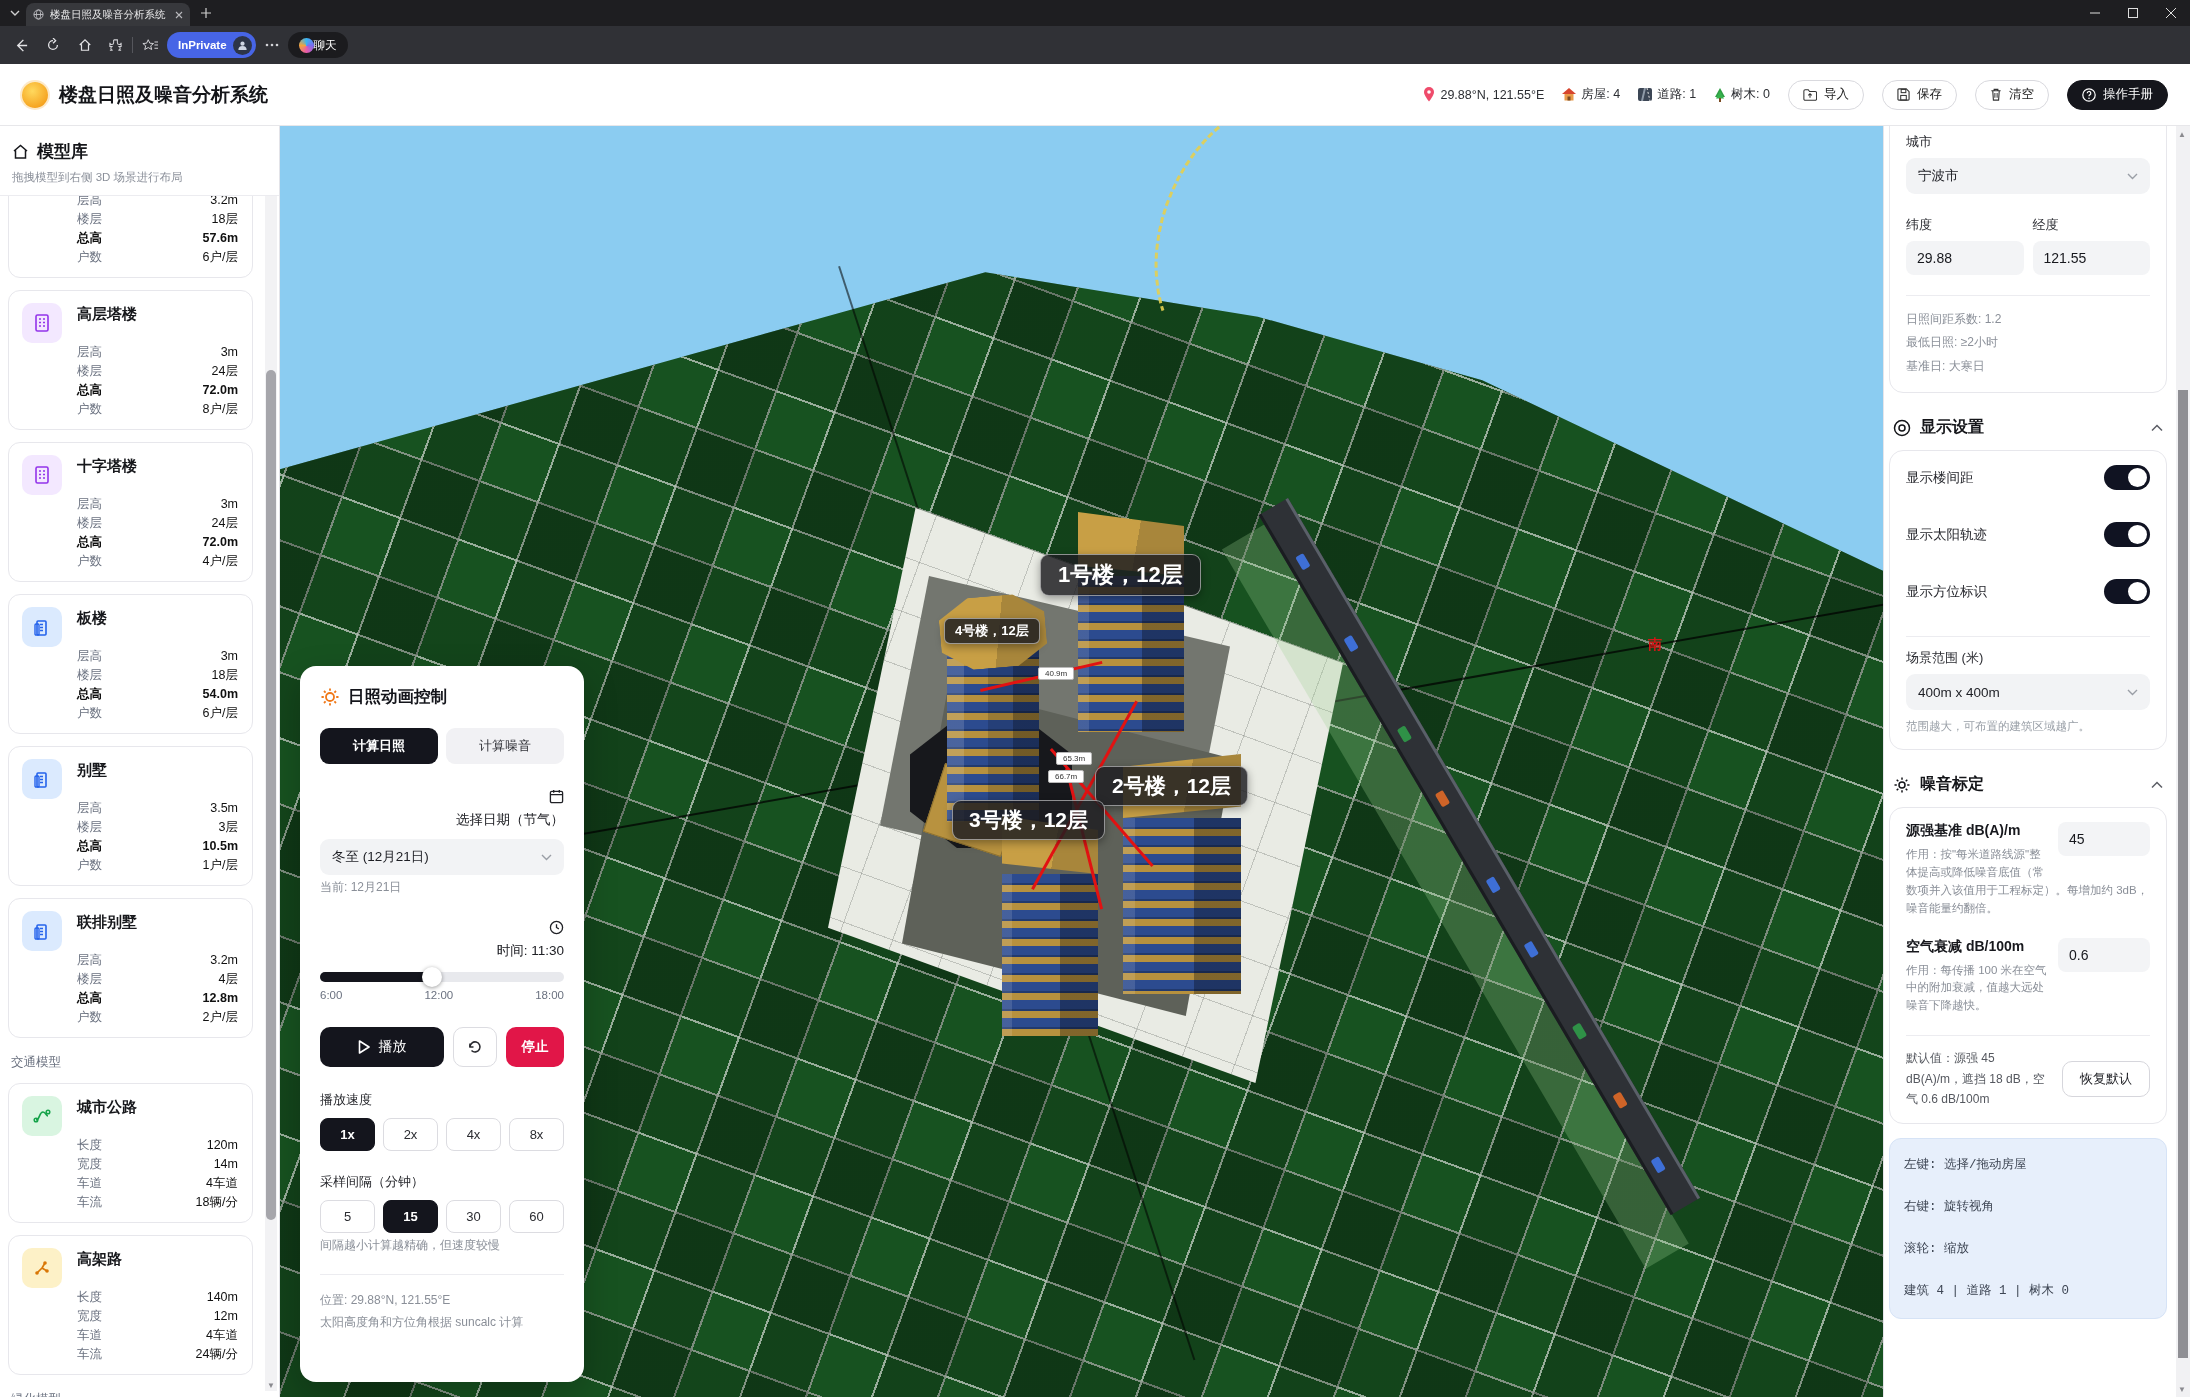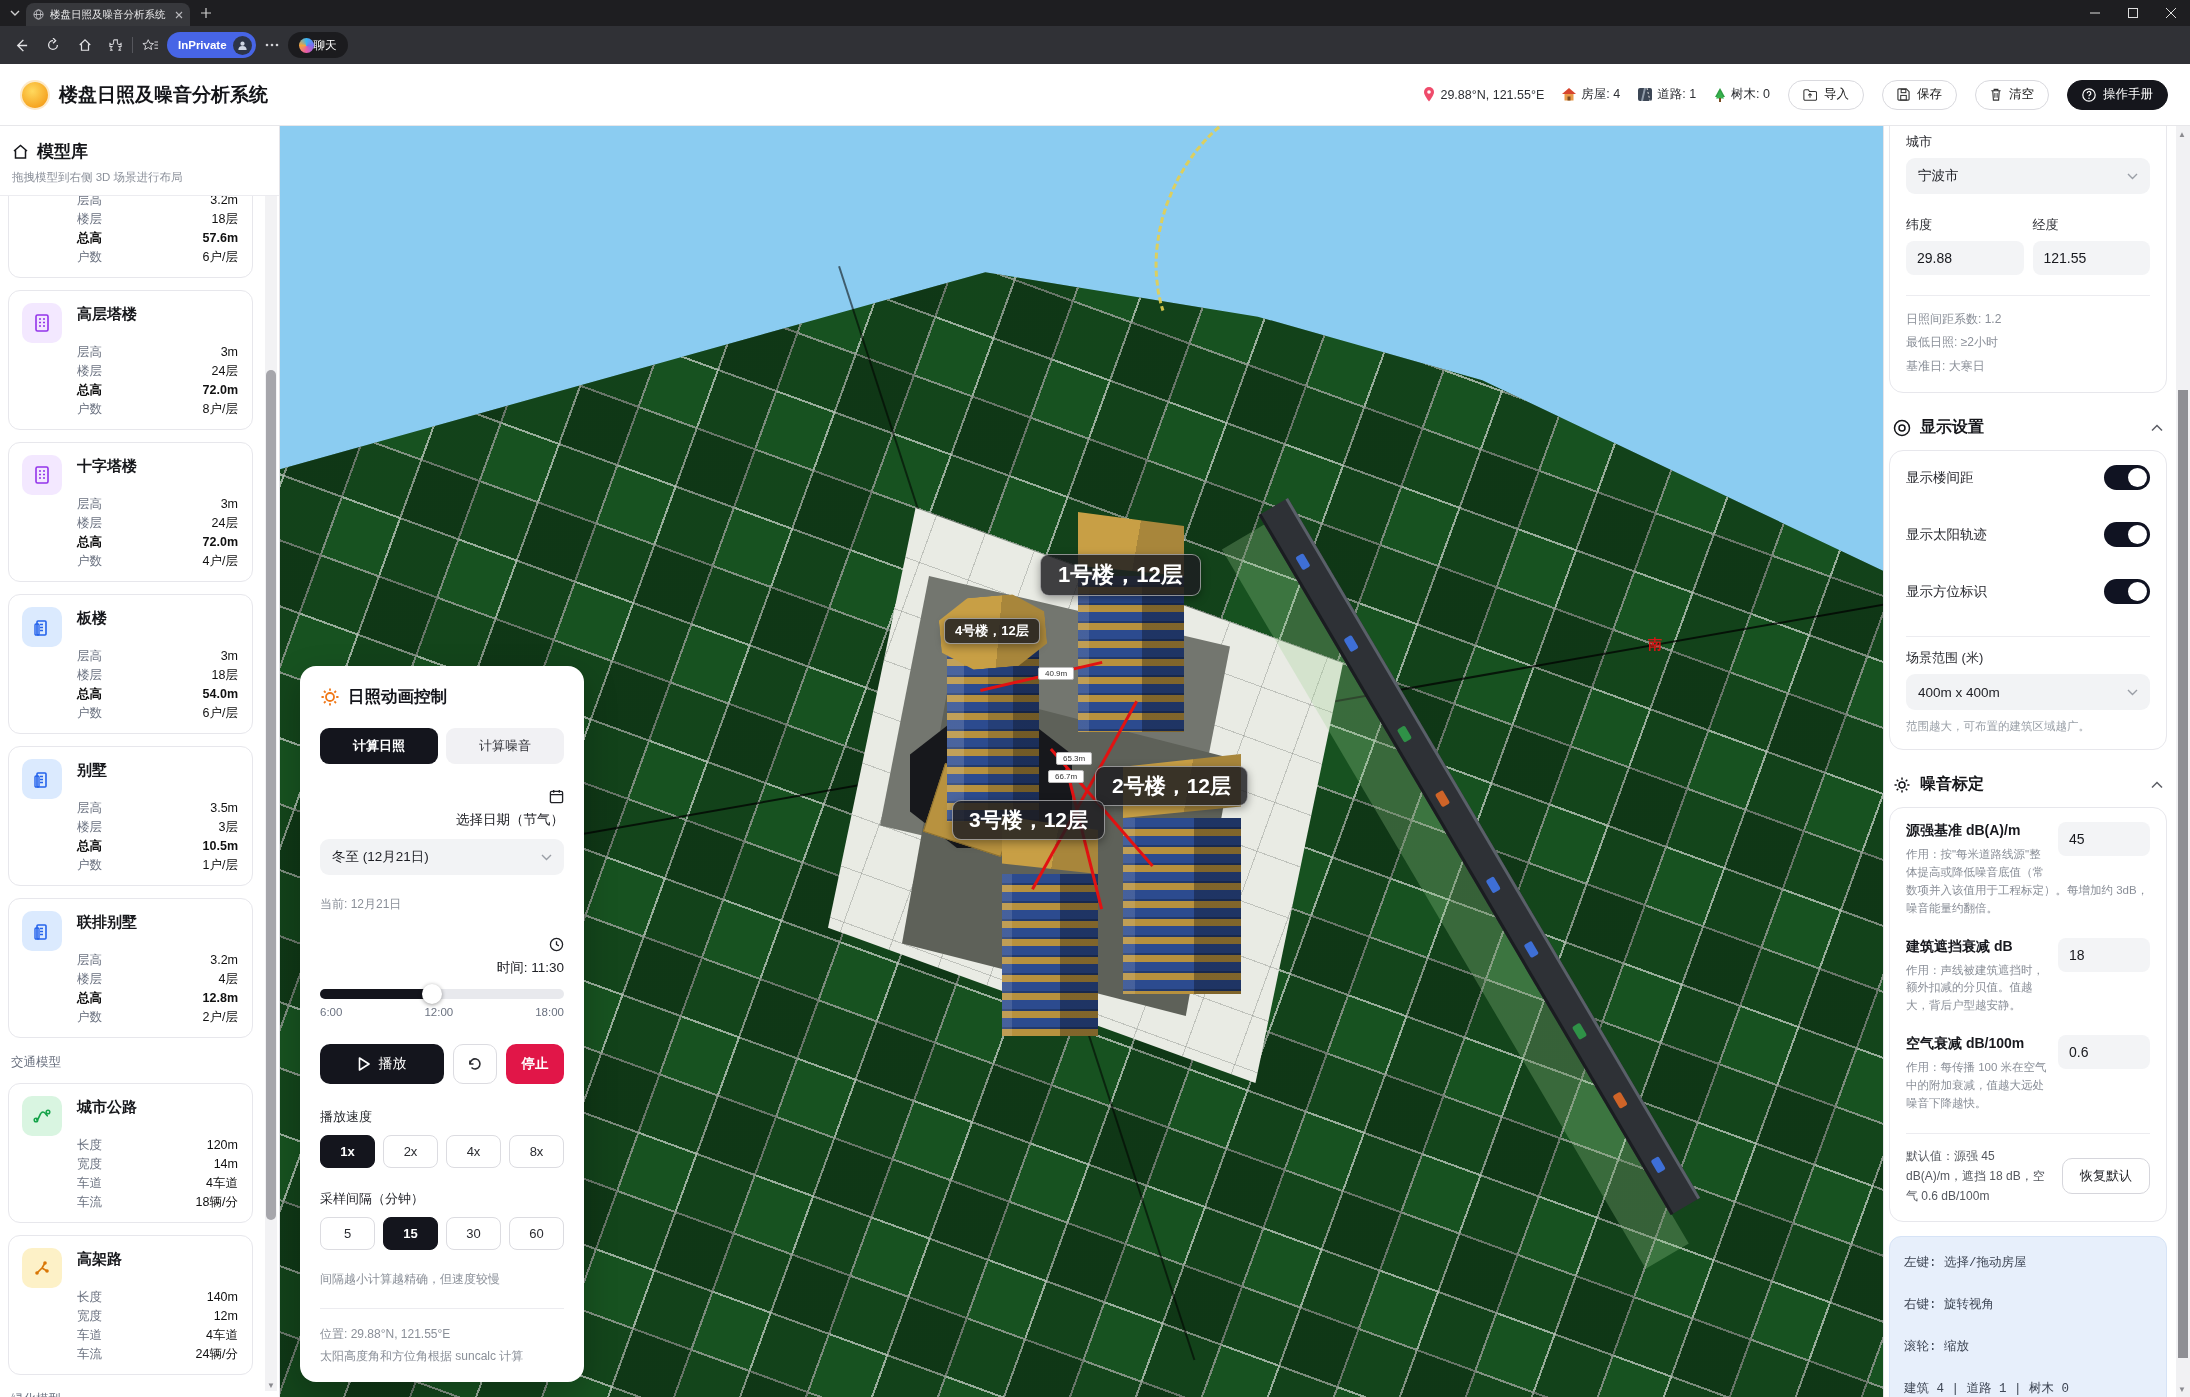--- a/index.html
+++ b/index.html
@@ -96,21 +96,21 @@
   .blabel{position:absolute;background:rgba(30,30,33,.84);border:1.5px solid rgba(255,255,255,.5);border-radius:9px;color:#fff;font-weight:bold;z-index:40;white-space:nowrap;box-shadow:0 3px 8px rgba(0,0,0,.35);}
   
   .panel{position:absolute;left:20px;top:540px;width:284px;height:716px;background:#fff;border-radius:16px;box-shadow:0 12px 34px rgba(0,0,0,.22);padding:20px;z-index:100;}
   .p-title{display:flex;align-items:center;gap:8px;font-size:16.5px;font-weight:bold;color:#14151b;}
   .p-tabs{display:flex;gap:8px;margin-top:20px;}
   .ptab{flex:1;height:36px;border-radius:9px;display:flex;align-items:center;justify-content:center;font-size:13px;background:#f1f1f4;color:#33343a;}
   .ptab.active{background:#14151d;color:#fff;font-weight:bold;}
   .p-label{display:flex;align-items:flex-end;gap:7px;font-size:13.5px;color:#202126;margin-top:25px;flex-direction:column;}
   .sel{height:36px;background:#f2f3f5;border-radius:9px;display:flex;align-items:center;padding:0 12px;font-size:13.5px;color:#1d1e24;margin-top:10px;}
   .sel .chev{margin-left:auto;color:#9a9ea6;}
-  .p-note{margin-top:21px;font-size:12px;color:#8a8f98;}
+  .p-note{margin-top:4px;font-size:12px;color:#8a8f98;}
   .slider{margin-top:12px;height:10px;border-radius:5px;background:#e8e9ed;position:relative;}
   .sl-fill{position:absolute;left:0;top:0;bottom:0;width:46%;border-radius:5px;background:#14151d;}
   .sl-thumb{position:absolute;left:calc(46% - 10px);top:-5px;width:20px;height:20px;border-radius:50%;background:#fff;box-shadow:0 1px 4px rgba(0,0,0,.4);}
   .ticks{display:flex;justify-content:space-between;margin-top:7px;font-size:11.5px;color:#6b7280;}
   .p-controls{display:flex;gap:9px;margin-top:26px;}
   .playbtn{flex:1;height:40px;background:#14151d;border-radius:10px;color:#fff;font-size:14px;display:flex;align-items:center;justify-content:center;gap:9px;}
   .resetbtn{width:44px;height:40px;border:1px solid #dcdce1;border-radius:10px;display:flex;align-items:center;justify-content:center;color:#2a2b30;background:#fff;}
   .stopbtn{width:58px;height:40px;background:#e11648;border-radius:10px;color:#fff;font-size:13.5px;display:flex;align-items:center;justify-content:center;font-weight:bold;}
   .p-small{margin-top:24px;font-size:13px;color:#26272c;}
   .segrow{display:flex;gap:8px;margin-top:9px;}
@@ -783,25 +783,20 @@
           </svg>
         </span>
     </div>
     <div class="rcard">
       <div class="nf">
         <input class="inp" readonly="" value="45" style="">
         <div class="nfl">源强基准 dB(A)/m</div>
         <div class="nfh">作用：按"每米道路线源"整体提高或降低噪音底值（常数项并入该值用于工程标定）。每增加约 3dB，噪音能量约翻倍。</div>
       </div>
       <div class="nf">
-        <input class="inp" readonly="" value="18" style="">
-        <div class="nfl">建筑遮挡衰减 dB</div>
-        <div class="nfh">作用：声线被建筑遮挡时，额外扣减的分贝值。值越大，背后户型越安静。</div>
-      </div>
-      <div class="nf">
         <input class="inp" readonly="" value="0.6" style="">
         <div class="nfl">空气衰减 dB/100m</div>
         <div class="nfh">作用：每传播 100 米在空气中的附加衰减，值越大远处噪音下降越快。</div>
       </div>
       <div class="r-div"></div>
       <div class="defaults">
         <div class="txt">默认值：源强 45 dB(A)/m，遮挡 18 dB，空气 0.6 dB/100m</div>
         <div class="rstbtn">恢复默认</div>
       </div>
     </div>

